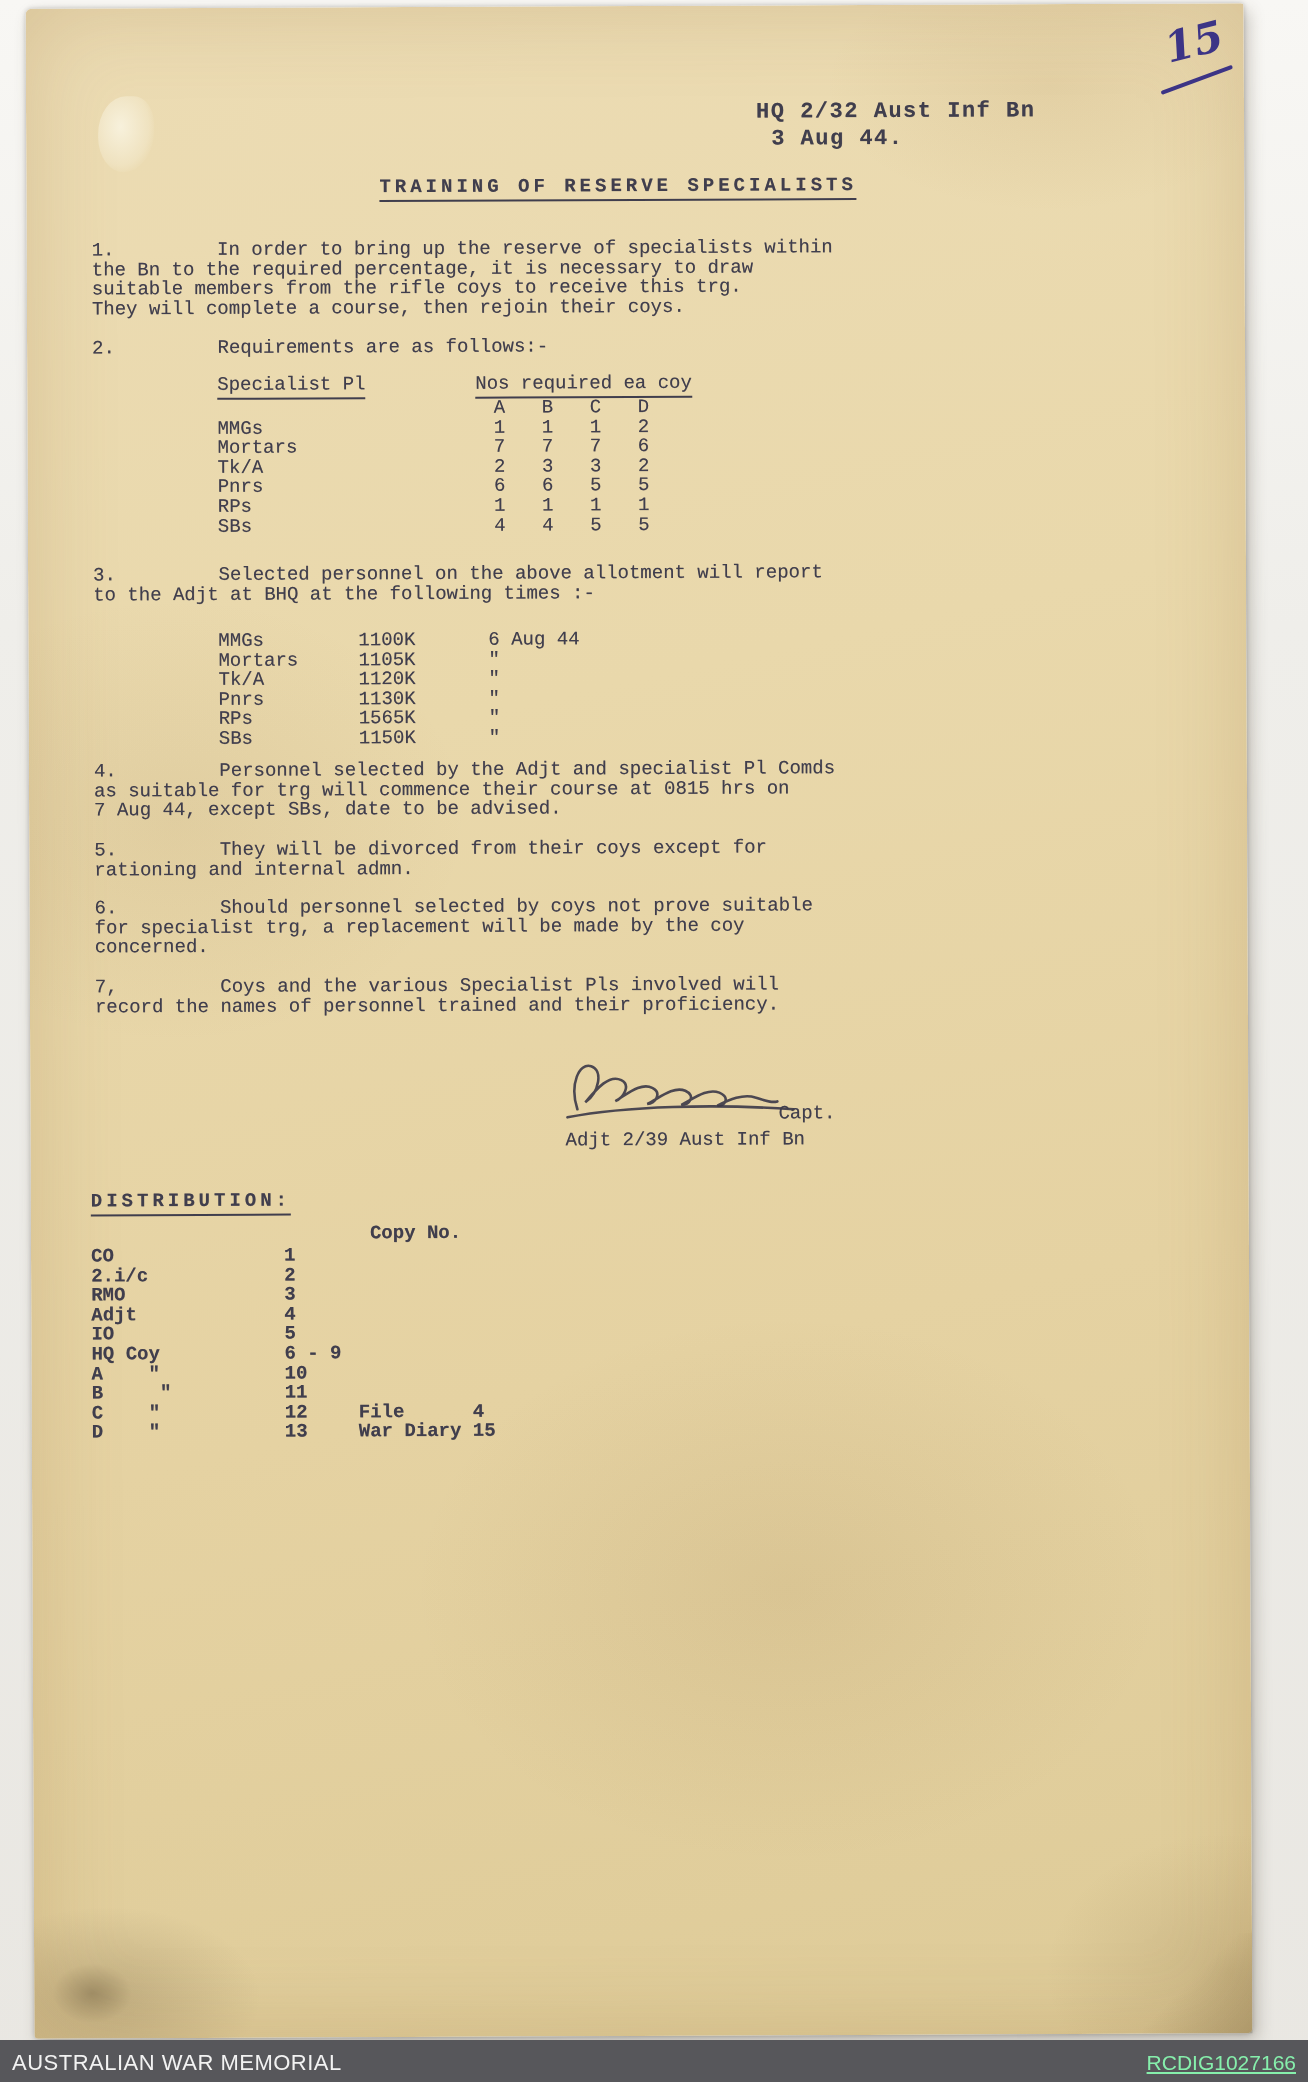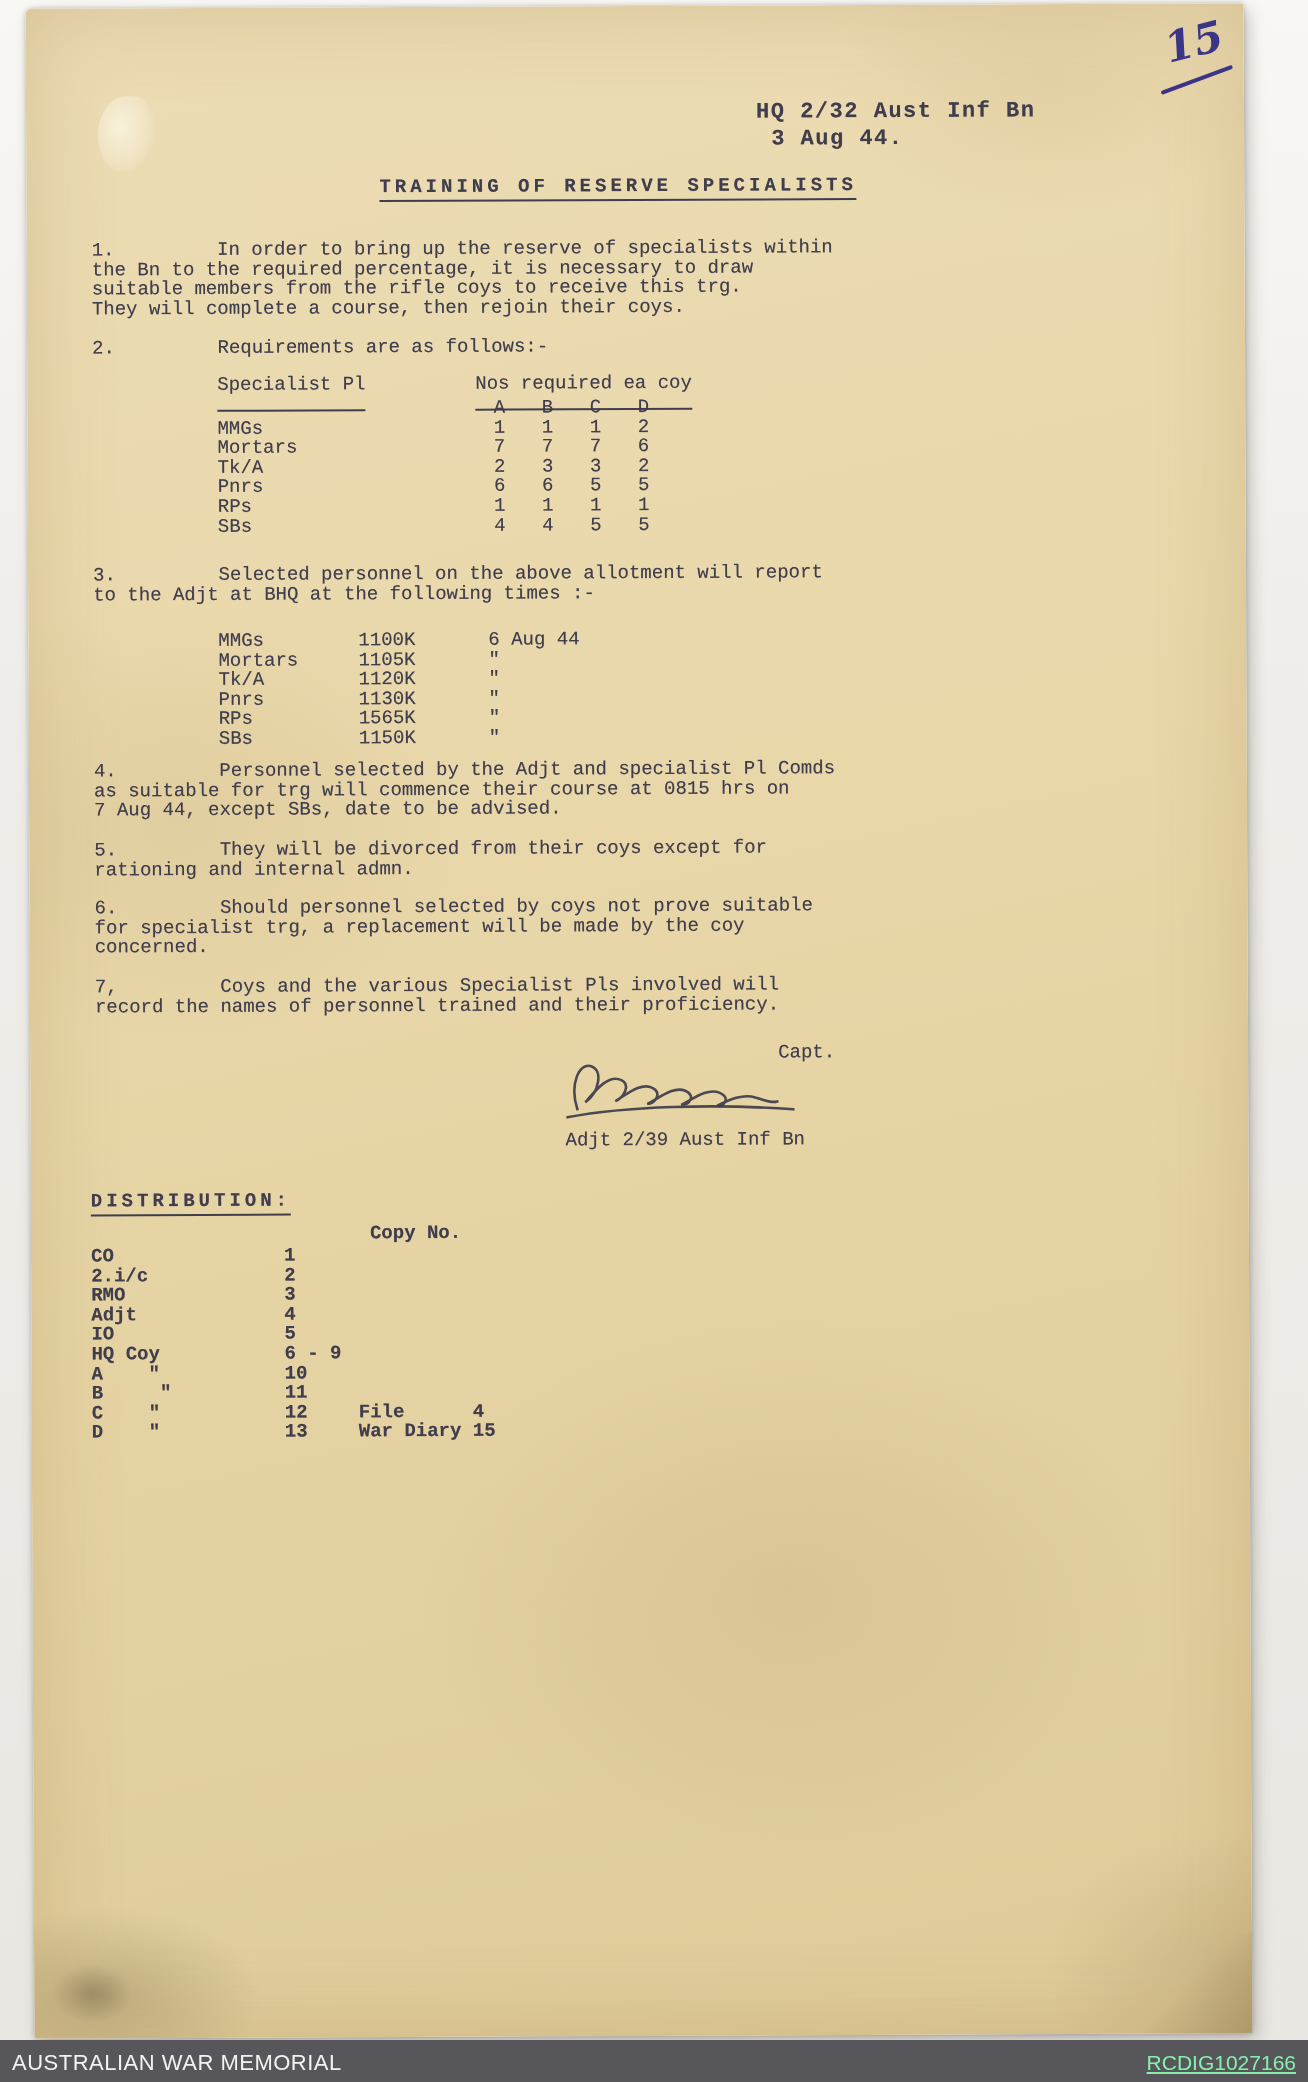--- a/index.html
+++ b/index.html
@@ -41,21 +41,21 @@
   }
 
   
   .type {
     position:absolute;
     color:#403e4d;
     font-size:19px; line-height:19.6px;
     white-space:pre-wrap;
     text-shadow: 0.2px 0.2px 0.5px rgba(60,58,72,0.45);
   }
-  .u { border-bottom:2px solid currentColor; padding-bottom:14px; white-space:nowrap;margin-top:48px; }
+  .u { border-bottom:2px solid currentColor; padding-bottom:2px; white-space:nowrap;margin-top:48px; }
 
   .hdr-unit { left:730px; top:97px;  font-size:22px; letter-spacing:1.5px; font-weight:bold; }
   .hdr-date { left:745px; top:124px; font-size:22px; letter-spacing:1.5px; font-weight:bold; }
 
   .title { left:353px; top:171px; font-weight:bold; letter-spacing:4px; border-bottom:2px solid currentColor; padding-bottom:2px; white-space:nowrap; }
 
   .para  { width:830px; }
   .para1 { left:65px; top:233px; }
   .para2 { left:65px; top:331px; }
   .para3 { left:65px; top:558px; }
@@ -80,21 +80,21 @@
     left:190px; top:624px;
     display:grid;
     grid-template-columns:140px 120px 130px;
   }
   .tcell { height:19.6px; white-space:pre; }
   .tcell.date { padding-left:10px; }
 
   
   .signature { position:absolute; left:525px; top:1048px; }
   .signature path { stroke:#3b3948; stroke-width:2.6; fill:none; stroke-linecap:round; opacity:0.9; }
-  .capt { left:748px; top:1038px; }
+  .capt { left:748px; top:1099px; }
   .adjt { left:535px; top:1125px; }
 
   
   .dist-head { left:60px; top:1184px; font-weight:bold; letter-spacing:4px; border-bottom:2px solid currentColor; padding-bottom:2px; white-space:nowrap; }
   .copyno    { left:327px; top:1217px; font-weight:bold;margin-left:12px; }
   .dist-grid {
     left:60px; top:1239px;
     display:grid;
     grid-template-columns:193px 74px 260px;
     font-weight:bold;

